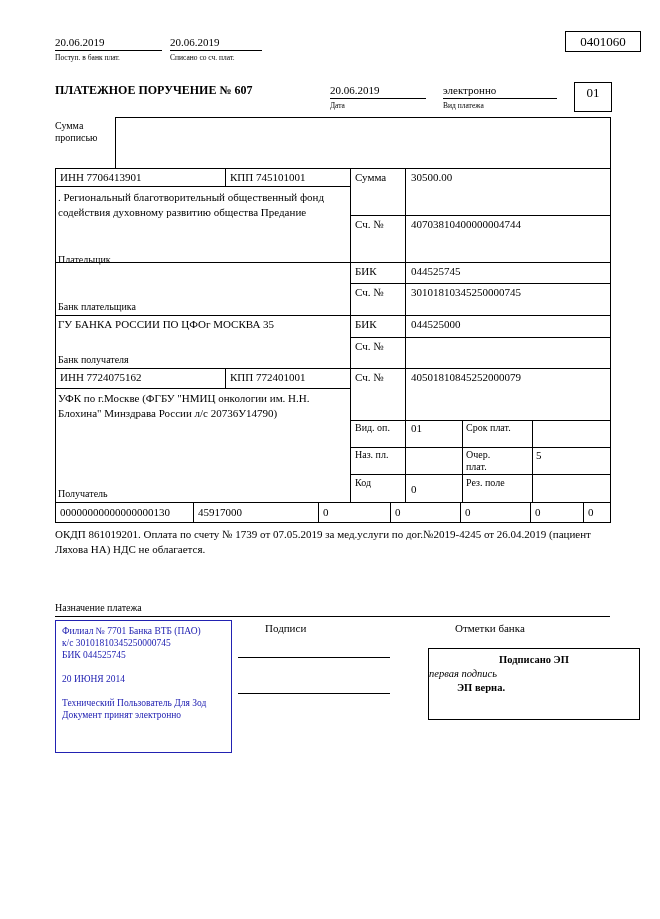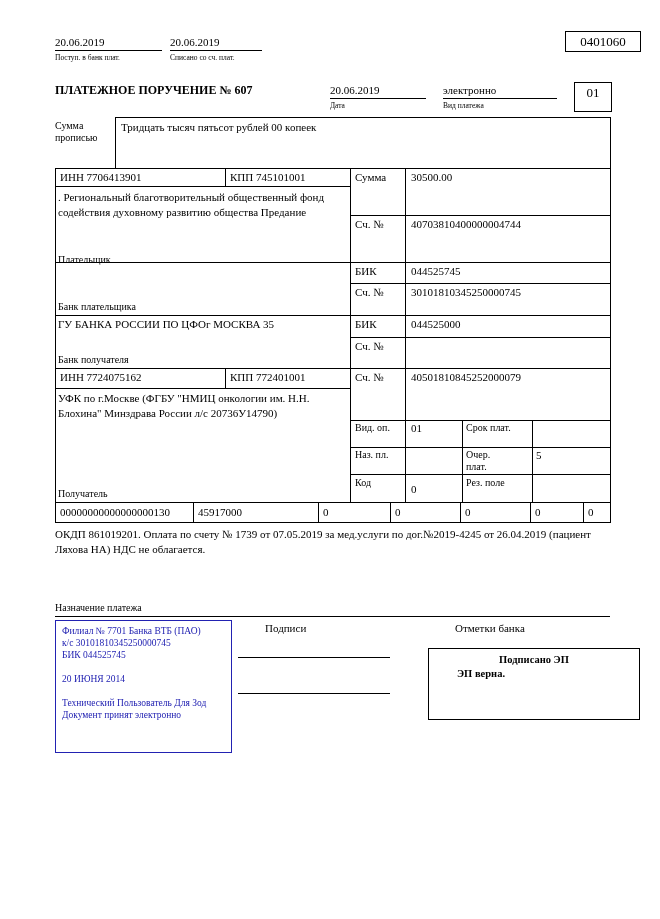--- a/index.html
+++ b/index.html
@@ -51,21 +51,20 @@
   <div class="t small" style="left:330px;top:101px">Дата</div>
 
   <div class="t" style="left:443px;top:84px">электронно</div>
   <div class="hl" style="left:443px;top:98px;width:114px"></div>
   <div class="t small" style="left:443px;top:101px">Вид платежа</div>
 
   <div class="box" style="left:574px;top:82px;width:38px;height:30px;text-align:center;padding-top:2px">01</div>
 
   <div class="t lbl" style="left:55px;top:120px">Сумма</div>
   <div class="t lbl" style="left:55px;top:132px">прописью</div>
-  <div class="t" style="left:121px;top:121px">Тридцать тысяч пятьсот рублей 00 копеек</div>
 
   <div class="hl" style="left:115px;top:117px;width:496px"></div>
   <div class="vl" style="left:115px;top:117px;height:51px"></div>
 
   <div class="hl" style="left:55px;top:168px;width:556px"></div>
   <div class="hl" style="left:55px;top:186px;width:296px"></div>
   <div class="hl" style="left:350px;top:215px;width:261px"></div>
   <div class="hl" style="left:55px;top:262px;width:556px"></div>
   <div class="hl" style="left:350px;top:283px;width:261px"></div>
   <div class="hl" style="left:55px;top:315px;width:556px"></div>
@@ -162,16 +161,17 @@
   </div>
 
   <div class="t" style="left:265px;top:622px">Подписи</div>
   <div class="t" style="left:455px;top:622px">Отметки банка</div>
 
   <div class="hl" style="left:238px;top:657px;width:152px"></div>
   <div class="hl" style="left:238px;top:693px;width:152px"></div>
 
   <div class="sigbox">
     <div class="bold" style="text-align:center">Подписано ЭП</div>
+    <div class="italic">первая подпись</div>
     <div class="bold" style="margin-left:28px">ЭП верна.</div>
   </div>
 
 </div>
 
 </body></html>

